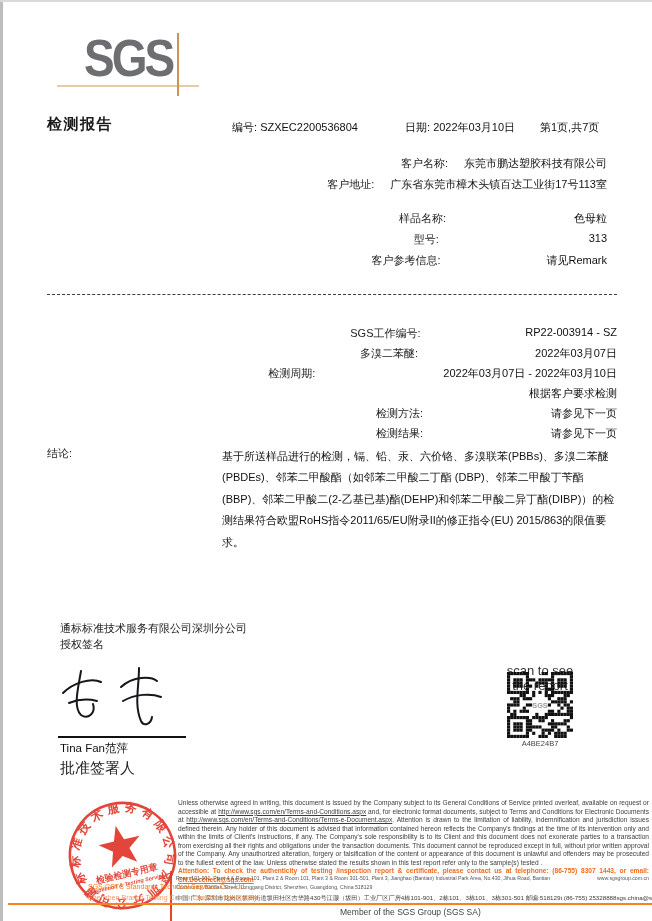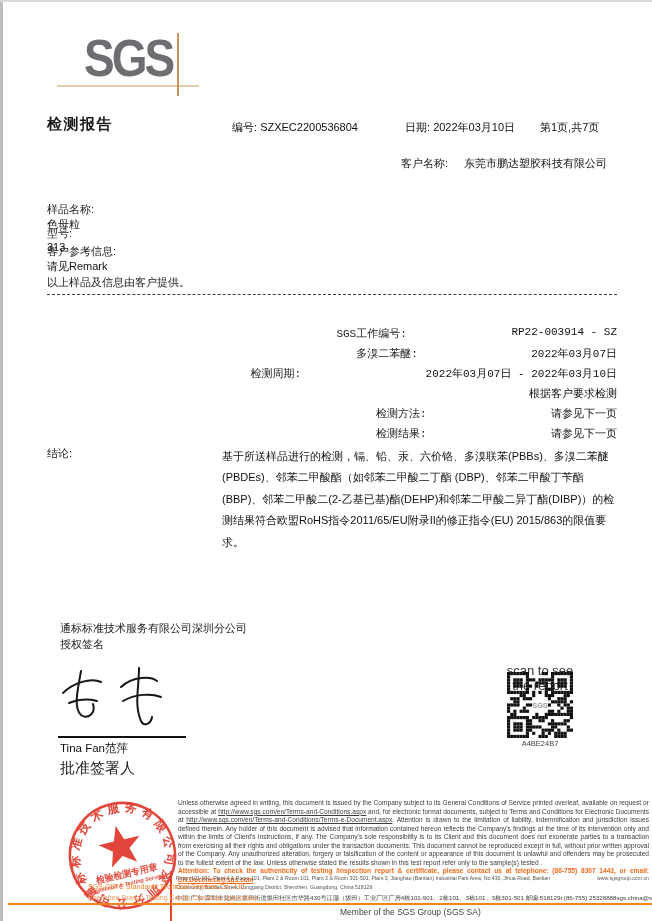--- a/index.html
+++ b/index.html
@@ -26,27 +26,27 @@
   .row{display:flex;align-items:flex-start;justify-content:flex-end;}
   .lbl{flex:none;color:#222;}
   .val{color:#111;}
   .fs11{font-size:11px;}
 
   .client-block{left:47px;top:156px;width:560px;}
   .client-block .row{height:21px;}
   .client-block .lbl{width:63px;}
 
   .sample-block{left:47px;top:211px;width:560px;}
-  .sample-block .row{height:21px;flex-direction:column;}
+  .sample-block .row{height:21px;}
   .sample-block .lbl{width:175px;}
   .sample-note{margin-top:1px;font-size:11px;color:#222;}
 
   .divider{left:47px;top:294px;width:570px;border-top:1.5px dashed #3c3c3c;height:0;}
 
-  .sgs-block{left:47px;top:326px;width:570px;font-family:Liberation Mono, monospace;}
+  .sgs-block{left:47px;top:326px;width:570px;}
   .sgs-block .row{height:20px;}
   .sgs-block .lbl{width:175px;}
 
   .conclusion-row{left:47px;top:446px;width:572px;display:flex;}
   .conclusion-row .lbl{width:175px;font-size:11px;}
   .conclusion-text{width:394px;font-size:11px;line-height:21.4px;color:#111;}
 
   .sign-company{left:60px;top:621px;font-size:11px;line-height:15.5px;color:#222;}
   .signature-svg{left:55px;top:663px;}
   .sign-line{left:58px;top:736px;width:128px;height:1.5px;background:#111;}
@@ -96,36 +96,39 @@
     <span>日期:</span>
     <span>2022年03月10日</span>
   </div>
   <div class="abs hmeta hm3">第1页,共7页</div>
 
   <div class="abs client-block fs11">
     <div class="row">
       <span class="lbl">客户名称:</span>
       <span class="val">东莞市鹏达塑胶科技有限公司</span>
     </div>
+    <div class="row">
+      <span class="lbl">客户地址:</span>
+      <span class="val">广东省东莞市樟木头镇百达工业街17号113室</span>
+    </div>
   </div>
 
   <div class="abs sample-block fs11">
     <div class="row">
       <span class="lbl">样品名称:</span>
       <span class="val">色母粒</span>
     </div>
     <div class="row">
       <span class="lbl">型号:</span>
       <span class="val">313</span>
     </div>
     <div class="row">
       <span class="lbl">客户参考信息:</span>
       <span class="val">请见Remark</span>
     </div>
-    <div class="sample-note">以上样品及信息由客户提供。</div>
   </div>
 
   <div class="abs divider"></div>
 
   <div class="abs sgs-block fs11">
     <div class="row">
       <span class="lbl">SGS工作编号:</span>
       <span class="val">RP22-003914 - SZ</span>
     </div>
     <div class="row">

